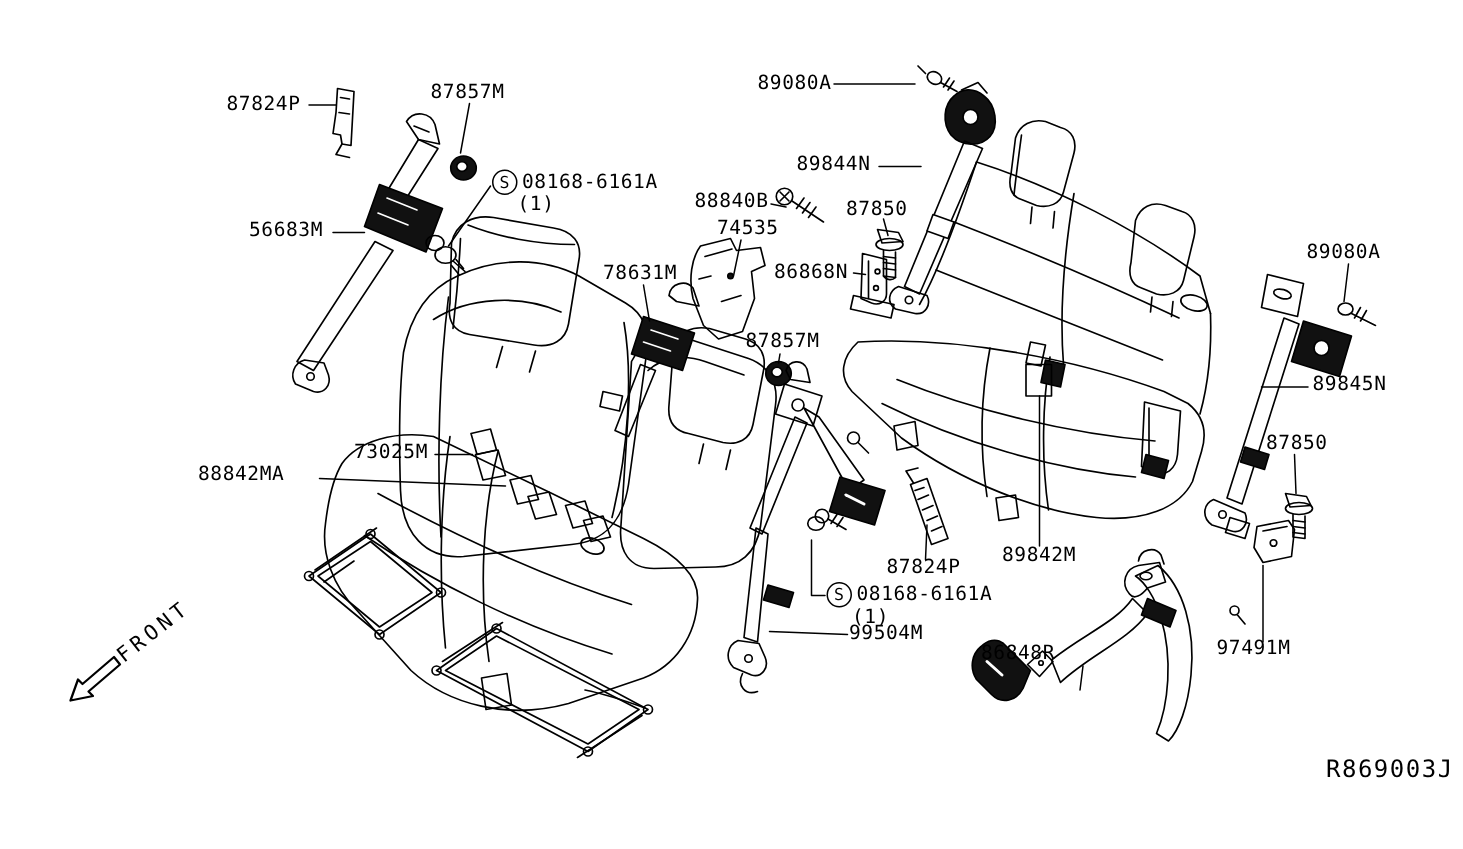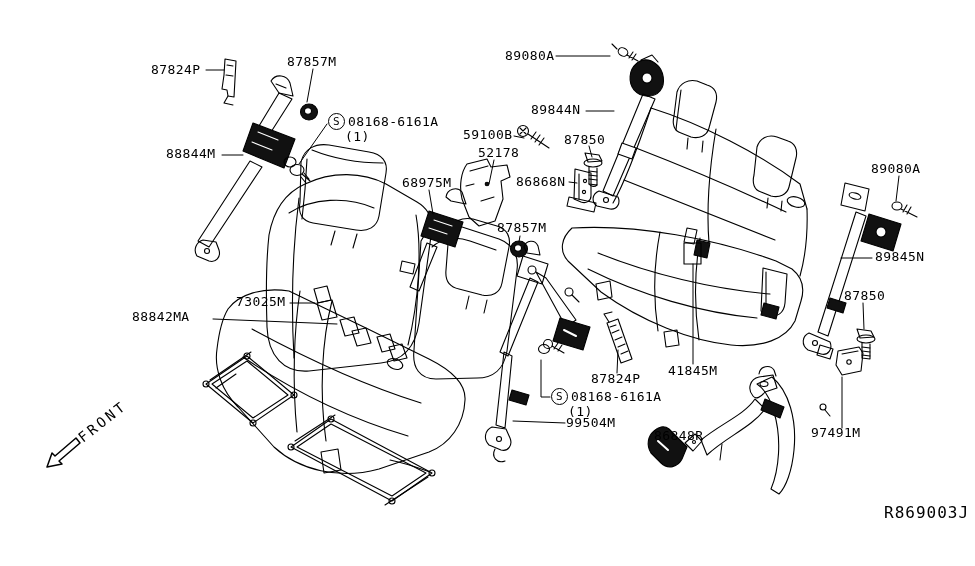--- a/index.html
+++ b/index.html
@@ -290,34 +290,34 @@
     <g>
       <path d="M47,467 L52,453 L55,456 L76,438 L80,443 L59,461 L62,464 Z" fill="#fff" stroke-width="1.5"></path>
     </g>
   </g>
 </svg>
 
 <div class="lbl" style="left:151px;top:63px">87824P</div>
 <div class="lbl" style="left:287px;top:55px">87857M</div>
 <div class="lbl" style="left:505px;top:49px">89080A</div>
 <div class="lbl" style="left:531px;top:103px">89844N</div>
-<div class="lbl" style="left:166px;top:147px">88844M</div>
-<div class="lbl" style="left:463px;top:128px">59100B</div>
-<div class="lbl" style="left:478px;top:146px">52178</div>
+<div class="lbl" style="left:166px;top:147px">56683M</div>
+<div class="lbl" style="left:463px;top:128px">88840B</div>
+<div class="lbl" style="left:478px;top:146px">74535</div>
 <div class="lbl" style="left:564px;top:133px">87850</div>
 <div class="lbl" style="left:516px;top:175px">86868N</div>
-<div class="lbl" style="left:402px;top:176px">68975M</div>
+<div class="lbl" style="left:402px;top:176px">78631M</div>
 <div class="lbl" style="left:497px;top:221px">87857M</div>
 <div class="lbl" style="left:871px;top:162px">89080A</div>
 <div class="lbl" style="left:875px;top:250px">89845N</div>
 <div class="lbl" style="left:844px;top:289px">87850</div>
 <div class="lbl" style="left:236px;top:295px">73025M</div>
 <div class="lbl" style="left:132px;top:310px">88842MA</div>
 <div class="lbl" style="left:591px;top:372px">87824P</div>
-<div class="lbl" style="left:668px;top:364px">41845M</div>
+<div class="lbl" style="left:668px;top:364px">89842M</div>
 <div class="lbl" style="left:566px;top:416px">99504M</div>
 <div class="lbl" style="left:654px;top:429px">86848R</div>
 <div class="lbl" style="left:811px;top:426px">97491M</div>
 
 <div class="lbl s-note" style="left:328px;top:113px">
   <span class="s-circle">S</span>
   <span>08168-6161A</span>
 </div>
 <div class="lbl" style="left:345px;top:130px">(1)</div>
 

